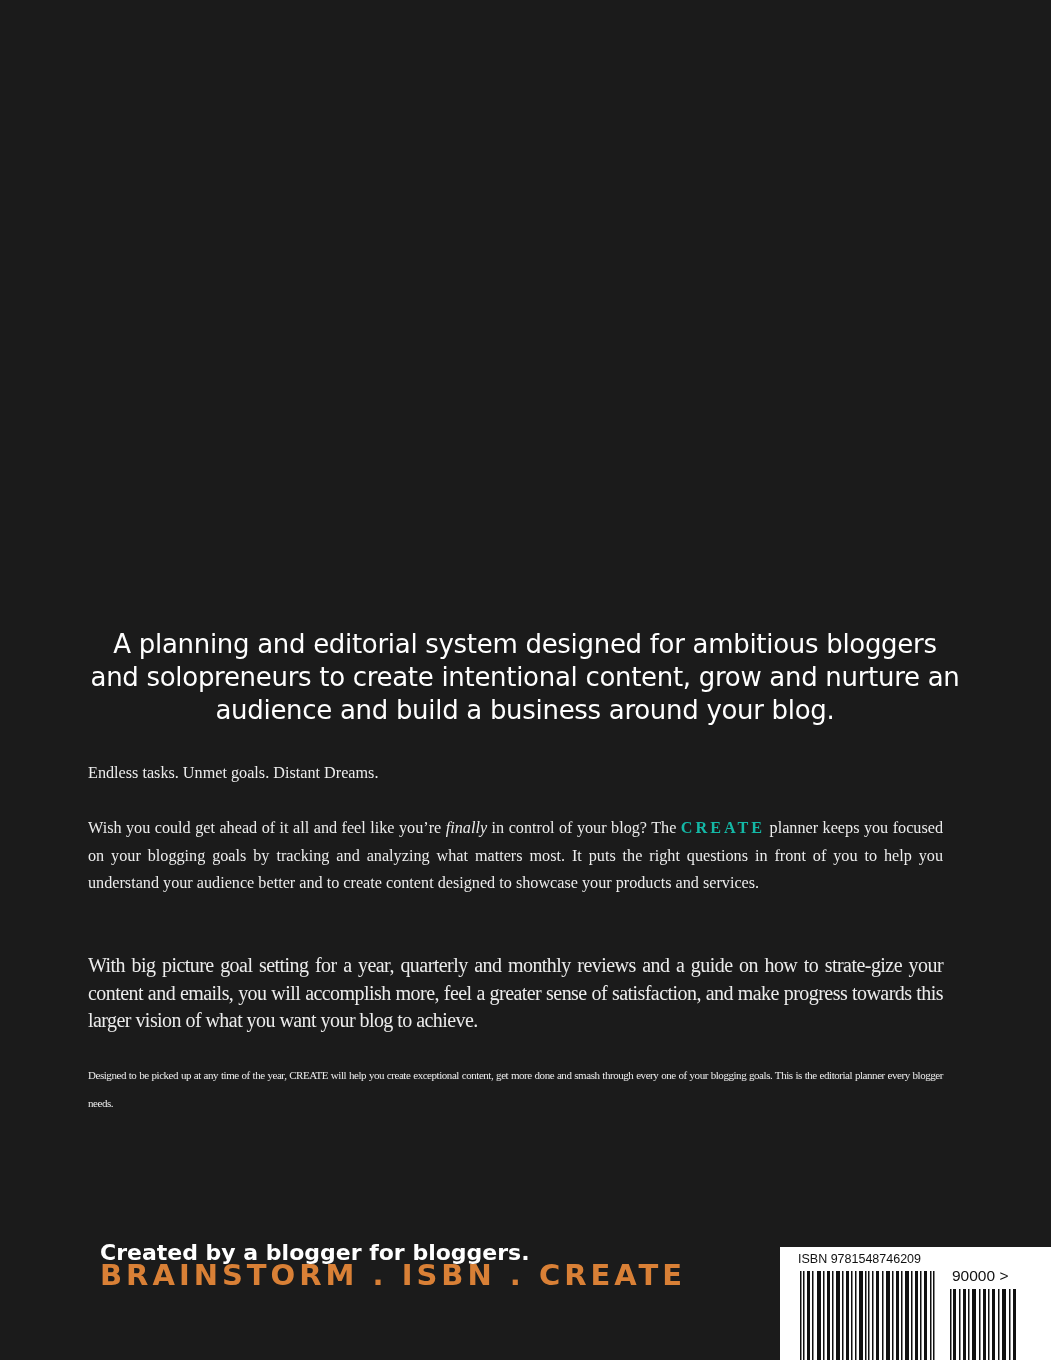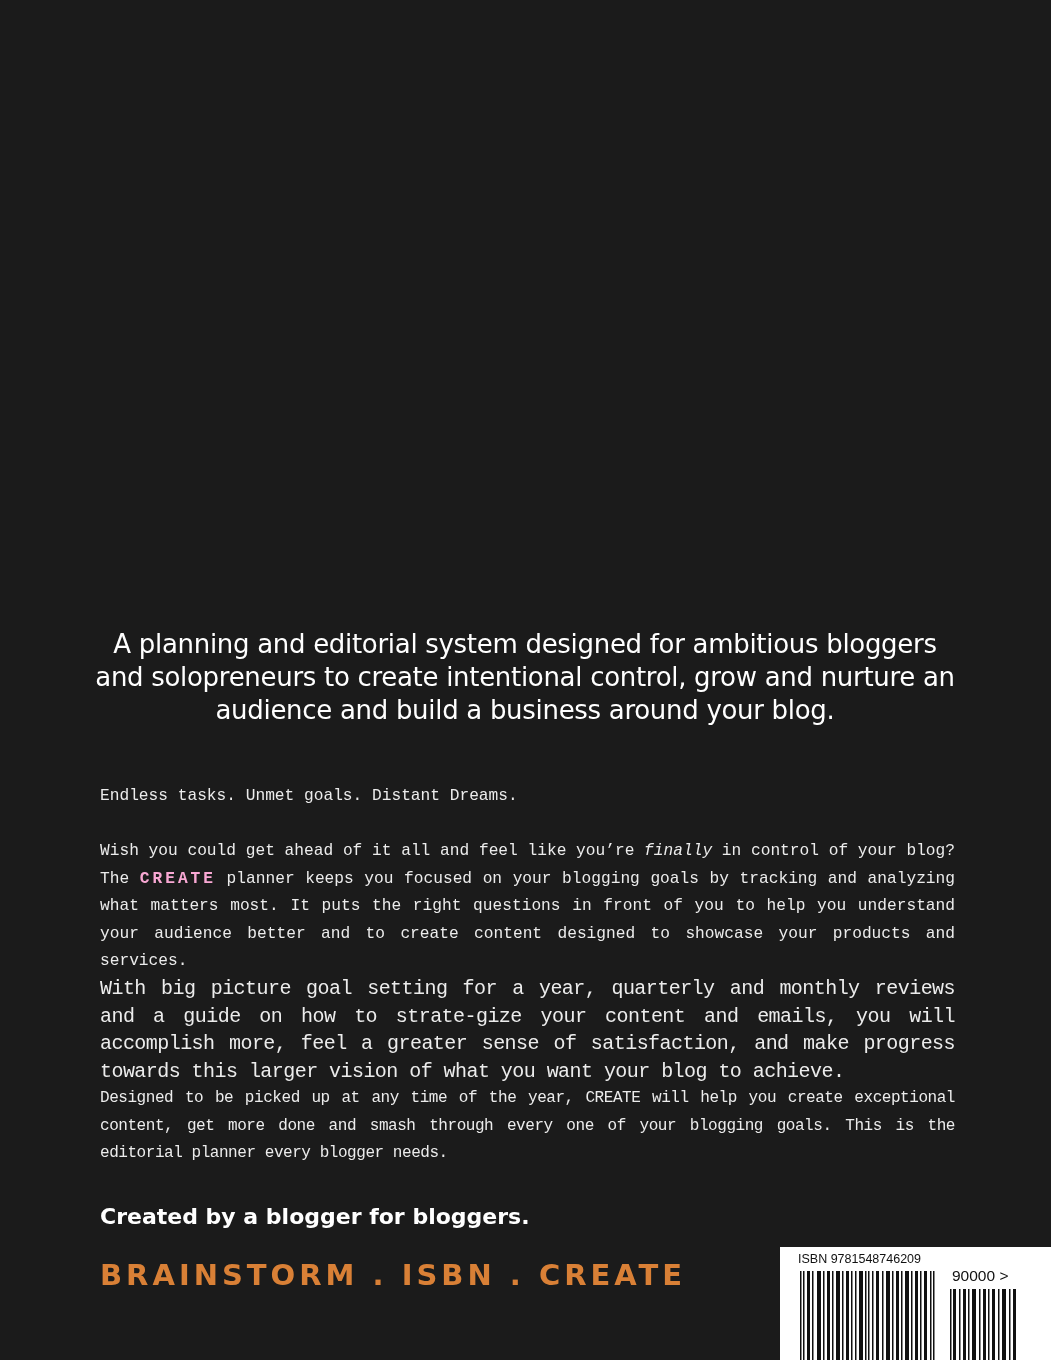--- a/index.html
+++ b/index.html
@@ -13,37 +13,36 @@
     }
     .headline {
       position: absolute; left: 90px; top: 628px; width: 870px;
       text-align: center;
       font-family: "DejaVu Sans", sans-serif;
       font-size: 26px; line-height: 33px; font-weight: normal;
       color: #ffffff;
       letter-spacing: -0.3px;
     }
     .body-text {
-      position: absolute; left: 100px; width: 855px;
-      font-family: Liberation Mono, monospace;
+      position: absolute; left: 88px; width: 855px;
+      font-family: Liberation Serif, serif;
       font-size: 16.2px; line-height: 27.5px;
       color: #ececec;
       text-align: justify;
-      margin-top: 23px;
     }
     .p1 { top: 760px; }
     .p2 { top: 815px; }
     .p3 { top: 952px; letter-spacing: -0.55px; font-size: 20px; }
-    .p4 { top: 1062px; letter-spacing: -0.45px; font-size: 16px; }
+    .p4 { top: 1062px; letter-spacing: -0.45px; font-size: 11px; }
     .p2 em { font-style: italic; }
     .brand-inline {
-      color: #f9a8d4; font-weight: bold; letter-spacing: 3px;
+      color: #14b8a6; font-weight: bold; letter-spacing: 3px;
     }
     .tagline {
-      position: absolute; left: 100px; top: 1204px;
+      position: absolute; left: 100px; top: 1240px;
       font-family: "DejaVu Sans", sans-serif;
       font-weight: bold; font-size: 22px; color: #ffffff;
     }
     .motto {
       position: absolute; left: 100px; top: 1258px;
       font-family: "DejaVu Sans", sans-serif;
       font-weight: bold; font-size: 29px; letter-spacing: 4px;
       color: #d98036;
     }
     .barcode-box {
@@ -68,21 +67,21 @@
     }
     .isbn-digits {
       position: absolute; left: 8px; top: 123px;
       font-family: "Liberation Sans", sans-serif; font-size: 15.5px; color: #111;
       background: #fdba74; padding: 0 1px;
     }
   </style>
 </head>
 <body>
 
-<div class="headline">A planning and editorial system designed for ambitious bloggers and solopreneurs to create intentional control, grow and nurture an audience and build a business around your blog.</div>
+<div class="headline">A planning and editorial system designed for ambitious bloggers and solopreneurs to create intentional content, grow and nurture an audience and build a business around your blog.</div>
 
 <div class="body-text p1">Endless tasks. Unmet goals. Distant Dreams.</div>
 
 <div class="body-text p2"><span>Wish you could get ahead of it all and feel like you’re </span><em>finally</em><span> in control of your blog? The </span><span class="brand-inline">CREATE</span><span> planner keeps you focused on your blogging goals by tracking and analyzing what matters most. It puts the right questions in front of you to help you understand your audience better and to create content designed to showcase your products and services.</span></div>
 
 <div class="body-text p3">With big picture goal setting for a year, quarterly and monthly reviews and a guide on how to strate-gize your content and emails, you will accomplish more, feel a greater sense of satisfaction, and make progress towards this larger vision of what you want your blog to achieve.</div>
 
 <div class="body-text p4">Designed to be picked up at any time of the year, CREATE will help you create exceptional content, get more done and smash through every one of your blogging goals. This is the editorial planner every blogger needs.</div>
 
 <div class="tagline">Created by a blogger for bloggers.</div>

